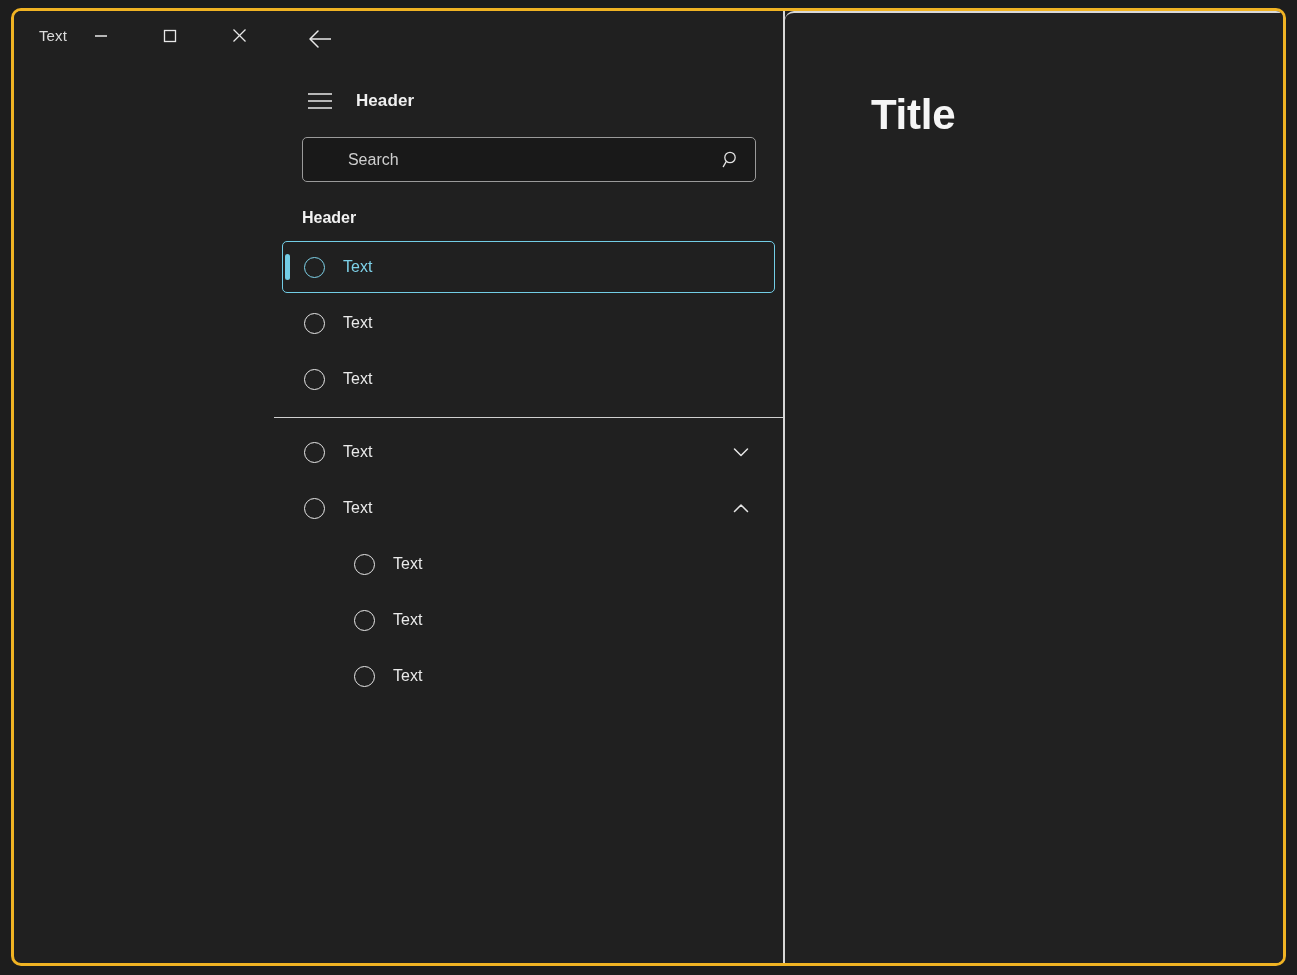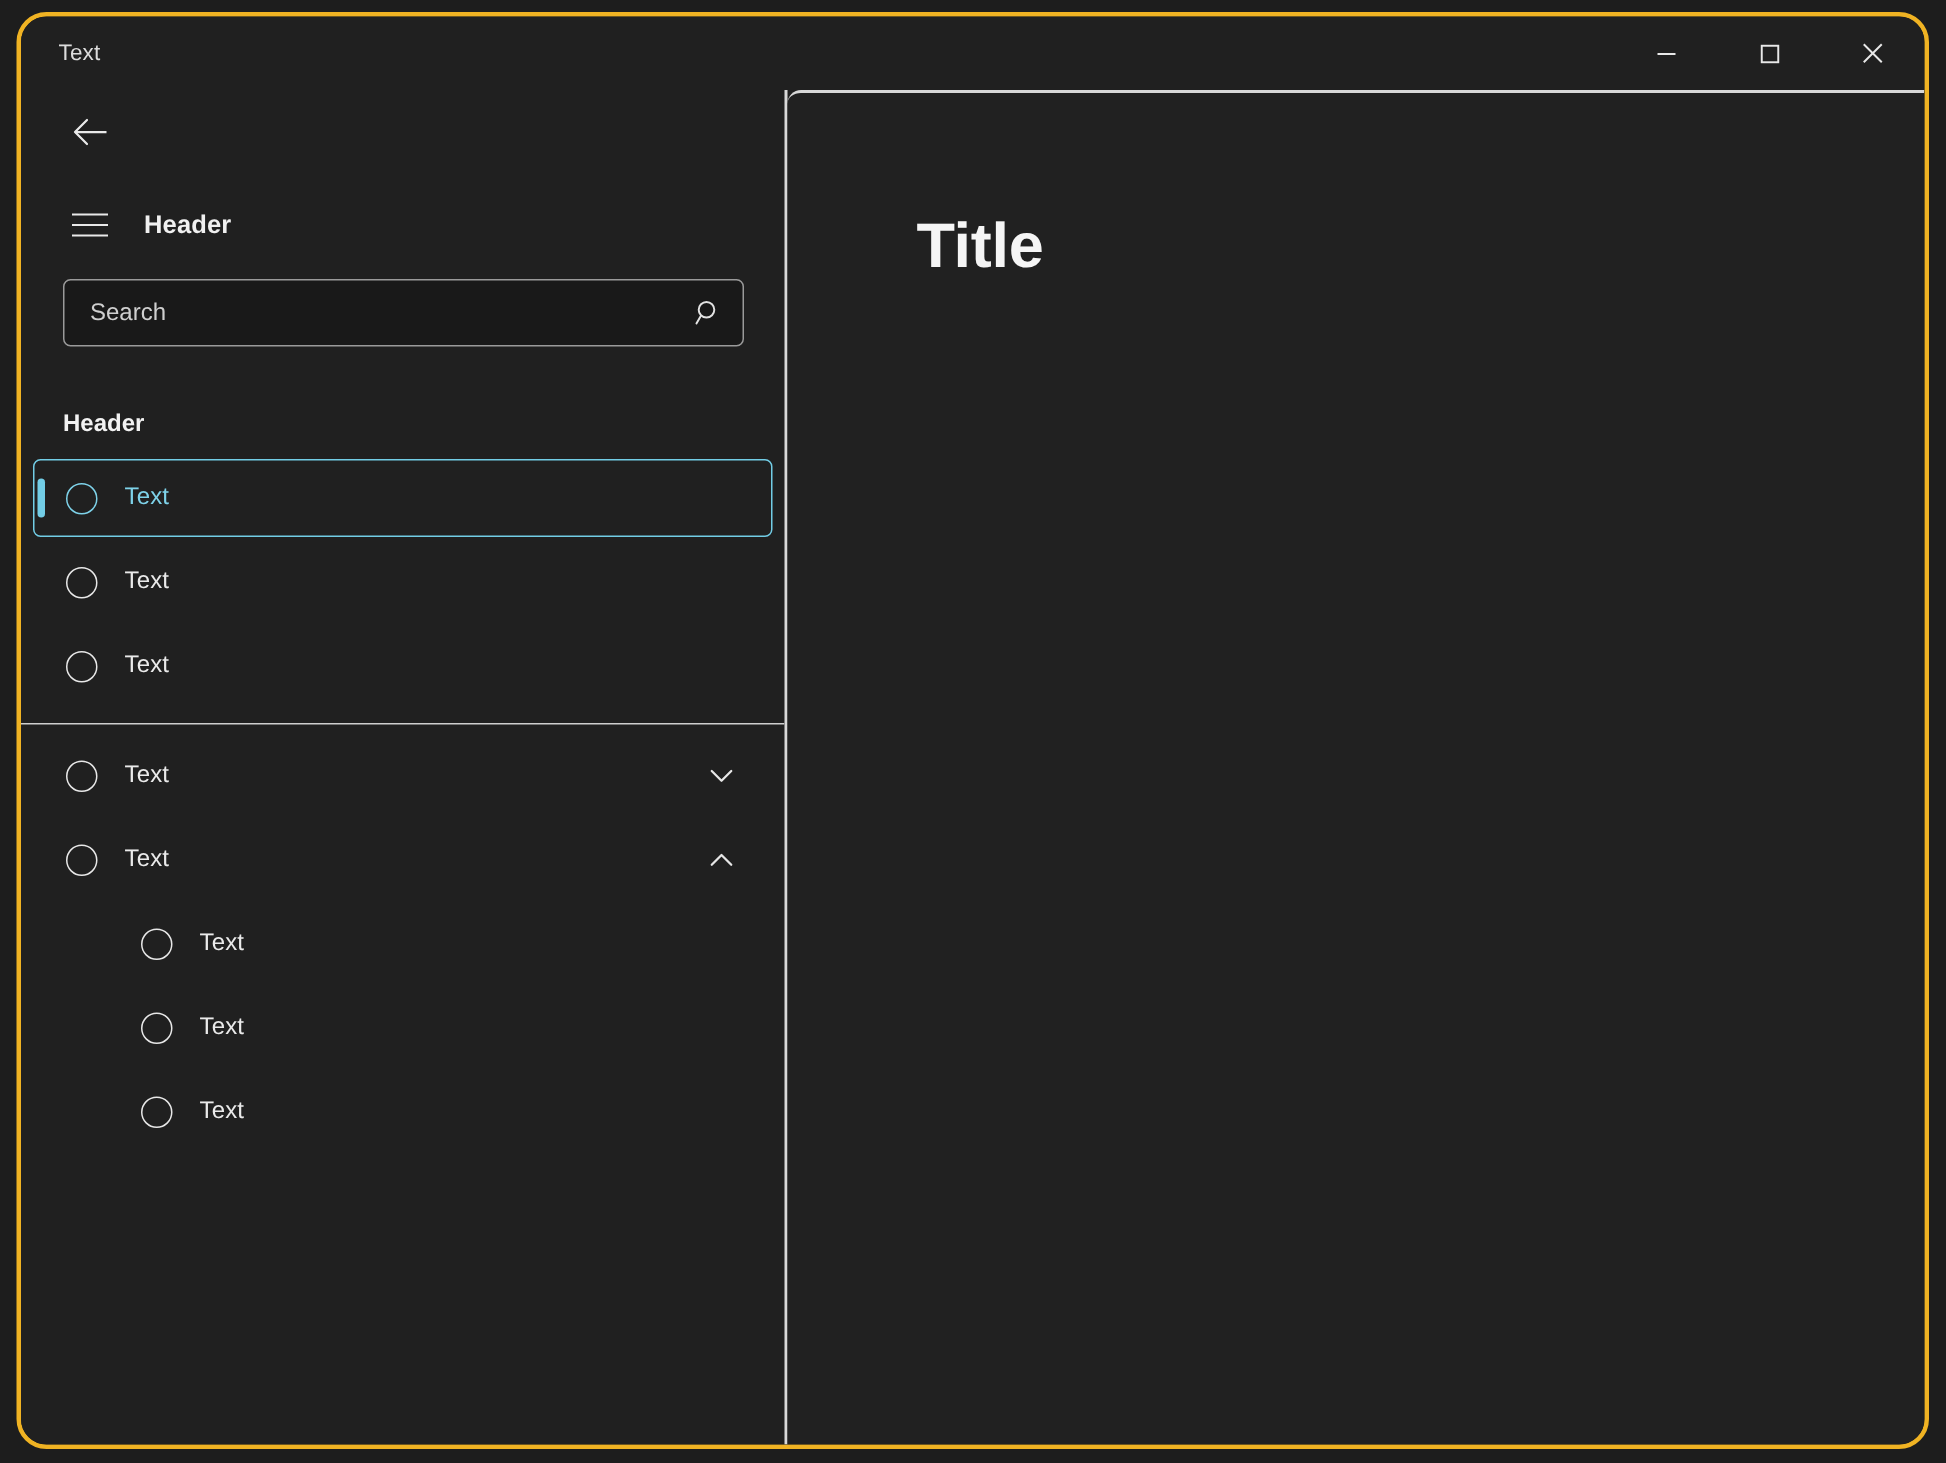--- a/index.html
+++ b/index.html
@@ -14,24 +14,23 @@
 
   
   #app-window {
     position: absolute;
     left: 11px;
     top: 8px;
     width: 1275px;
     height: 958px;
     background: #202020;
     border: 3px solid #f0b323;
-    border-radius: 20px;
+    border-radius: 10px;
     overflow: hidden;
     display: flex;
-    flex-direction: column;
   }
 
   
   #title-bar {
     height: 49px;
     flex: 0 0 49px;
     display: flex;
     align-items: stretch;
     background: #202020;
     position: relative;
@@ -110,29 +109,30 @@
   #nav-header-title {
     font-size: 17px;
     font-weight: bold;
     color: #f0f0f0;
     margin-left: 12px;
     letter-spacing: 0.1px;
   }
 
   
   #search-wrap {
-    margin: 12px 27px 16px 28px;
+    margin: 12px 27px 0 28px;
     height: 45px;
     flex: 0 0 45px;
     border: 1px solid #9a9a9a;
     border-radius: 5px;
     background: #191919;
     display: flex;
     align-items: center;
     cursor: text;
+    padding-left: 28px;
   }
   #search-input {
     flex: 1 1 auto;
     background: transparent;
     border: none;
     outline: none;
     color: #e6e6e6;
     font-size: 16px;
     font-family: "Liberation Sans", sans-serif;
     padding: 0 6px 0 17px;

